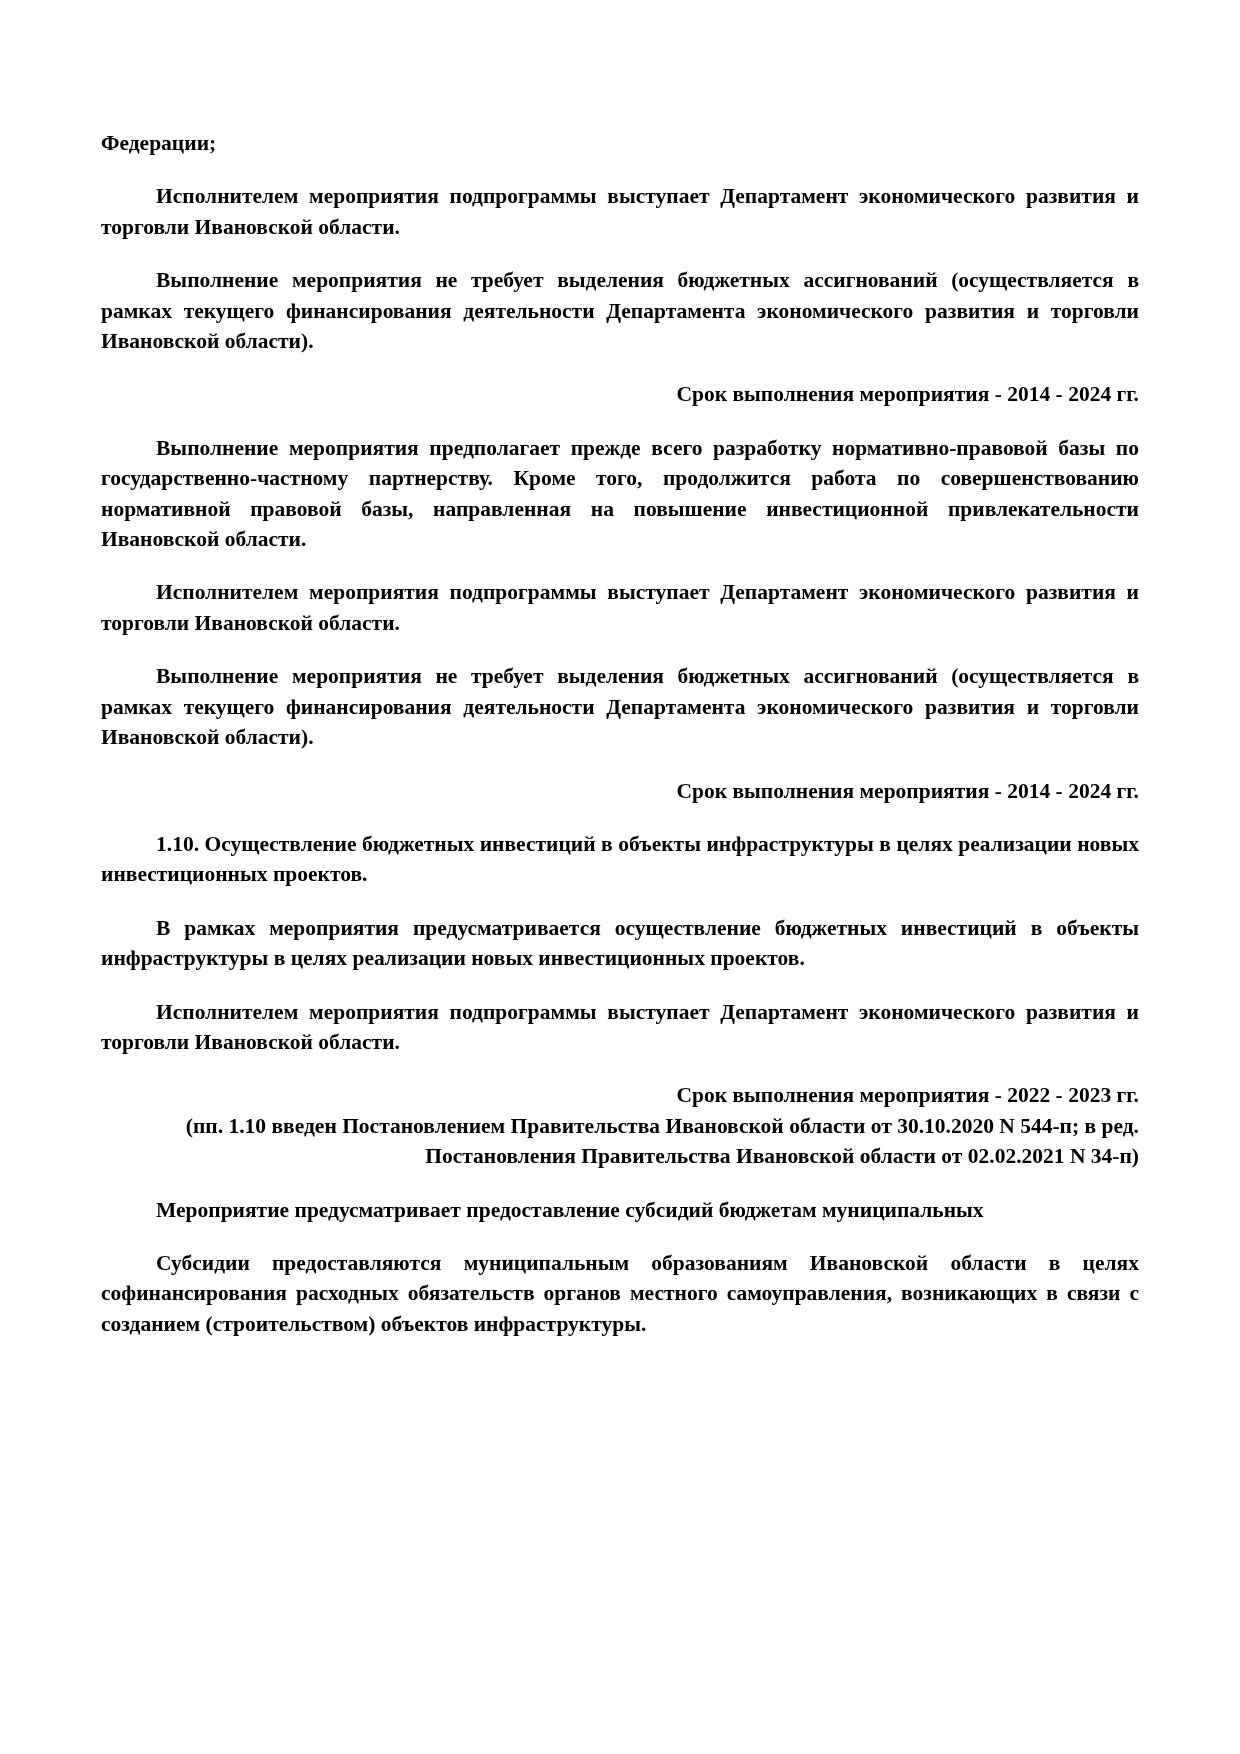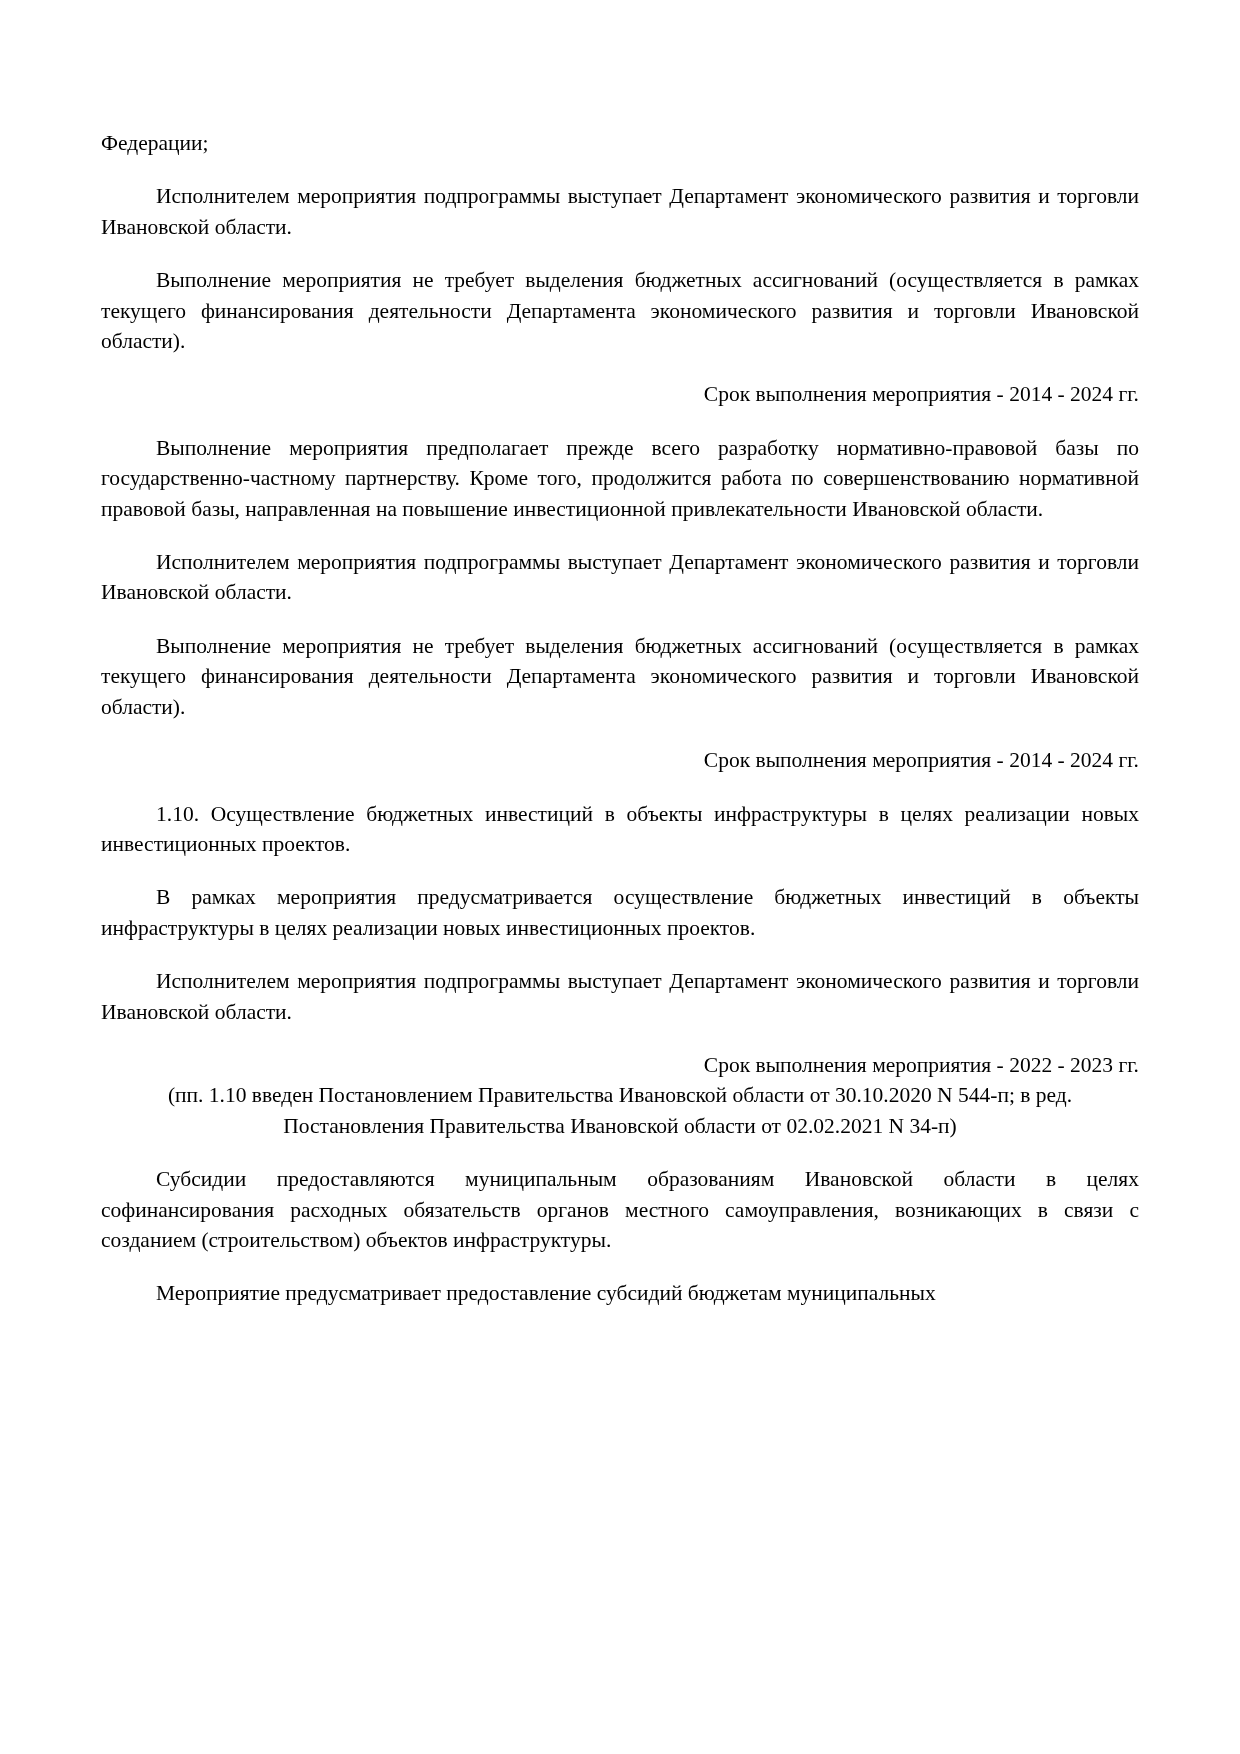--- a/index.html
+++ b/index.html
@@ -9,20 +9,21 @@
     background: #ffffff;
   }
   .page {
     position: relative;
     width: 1240px;
     height: 1754px;
     background: #ffffff;
     margin: 0 auto;
     overflow: hidden;
     box-sizing: border-box;
+    font-weight: bold;
   }
   .doc-body {
     position: absolute;
     left: 101px;
     top: 128px;
     width: 1038px;
     font-family: "Liberation Serif", "DejaVu Serif", serif;
     font-size: 21.5px;
     line-height: 30.4px;
     color: #000000;
@@ -36,21 +37,21 @@
     text-indent: 55px;
     text-align: justify;
   }
   
   p.tight {
     margin: 0 0 0 0;
   }
   p.cite {
     margin: 0 0 23px 0;
     text-indent: 0;
-    text-align: center;
+    text-align: right;
   }
   
   p.frag {
     margin: 0 0 23px 0;
     text-indent: 0;
     text-align: left;
   }
   
   p.short {
     text-align: right;
@@ -84,18 +85,18 @@
 
     <p class="para">В рамках мероприятия предусматривается осуществление бюджетных инвестиций в объекты инфраструктуры в целях реализации новых инвестиционных проектов.</p>
 
     <p class="para">Исполнителем мероприятия подпрограммы выступает Департамент экономического развития и торговли Ивановской области.</p>
 
     <p class="para short tight">Срок выполнения мероприятия - 2022 - 2023 гг.</p>
 
     <p class="cite">(пп. 1.10 введен Постановлением Правительства Ивановской области от 30.10.2020 N 544-п; в ред. Постановления Правительства Ивановской области от 02.02.2021 N 34-п)</p>
 
 
+    <p class="para">Мероприятие предусматривает предоставление субсидий бюджетам муниципальных</p>
+
     <p class="para">Субсидии предоставляются муниципальным образованиям Ивановской области в целях софинансирования расходных обязательств органов местного самоуправления, возникающих в связи с созданием (строительством) объектов инфраструктуры.</p>
-
-    <p class="para">Мероприятие предусматривает предоставление субсидий бюджетам муниципальных</p>
 
   </div>
 </div>
 
 </body></html>

